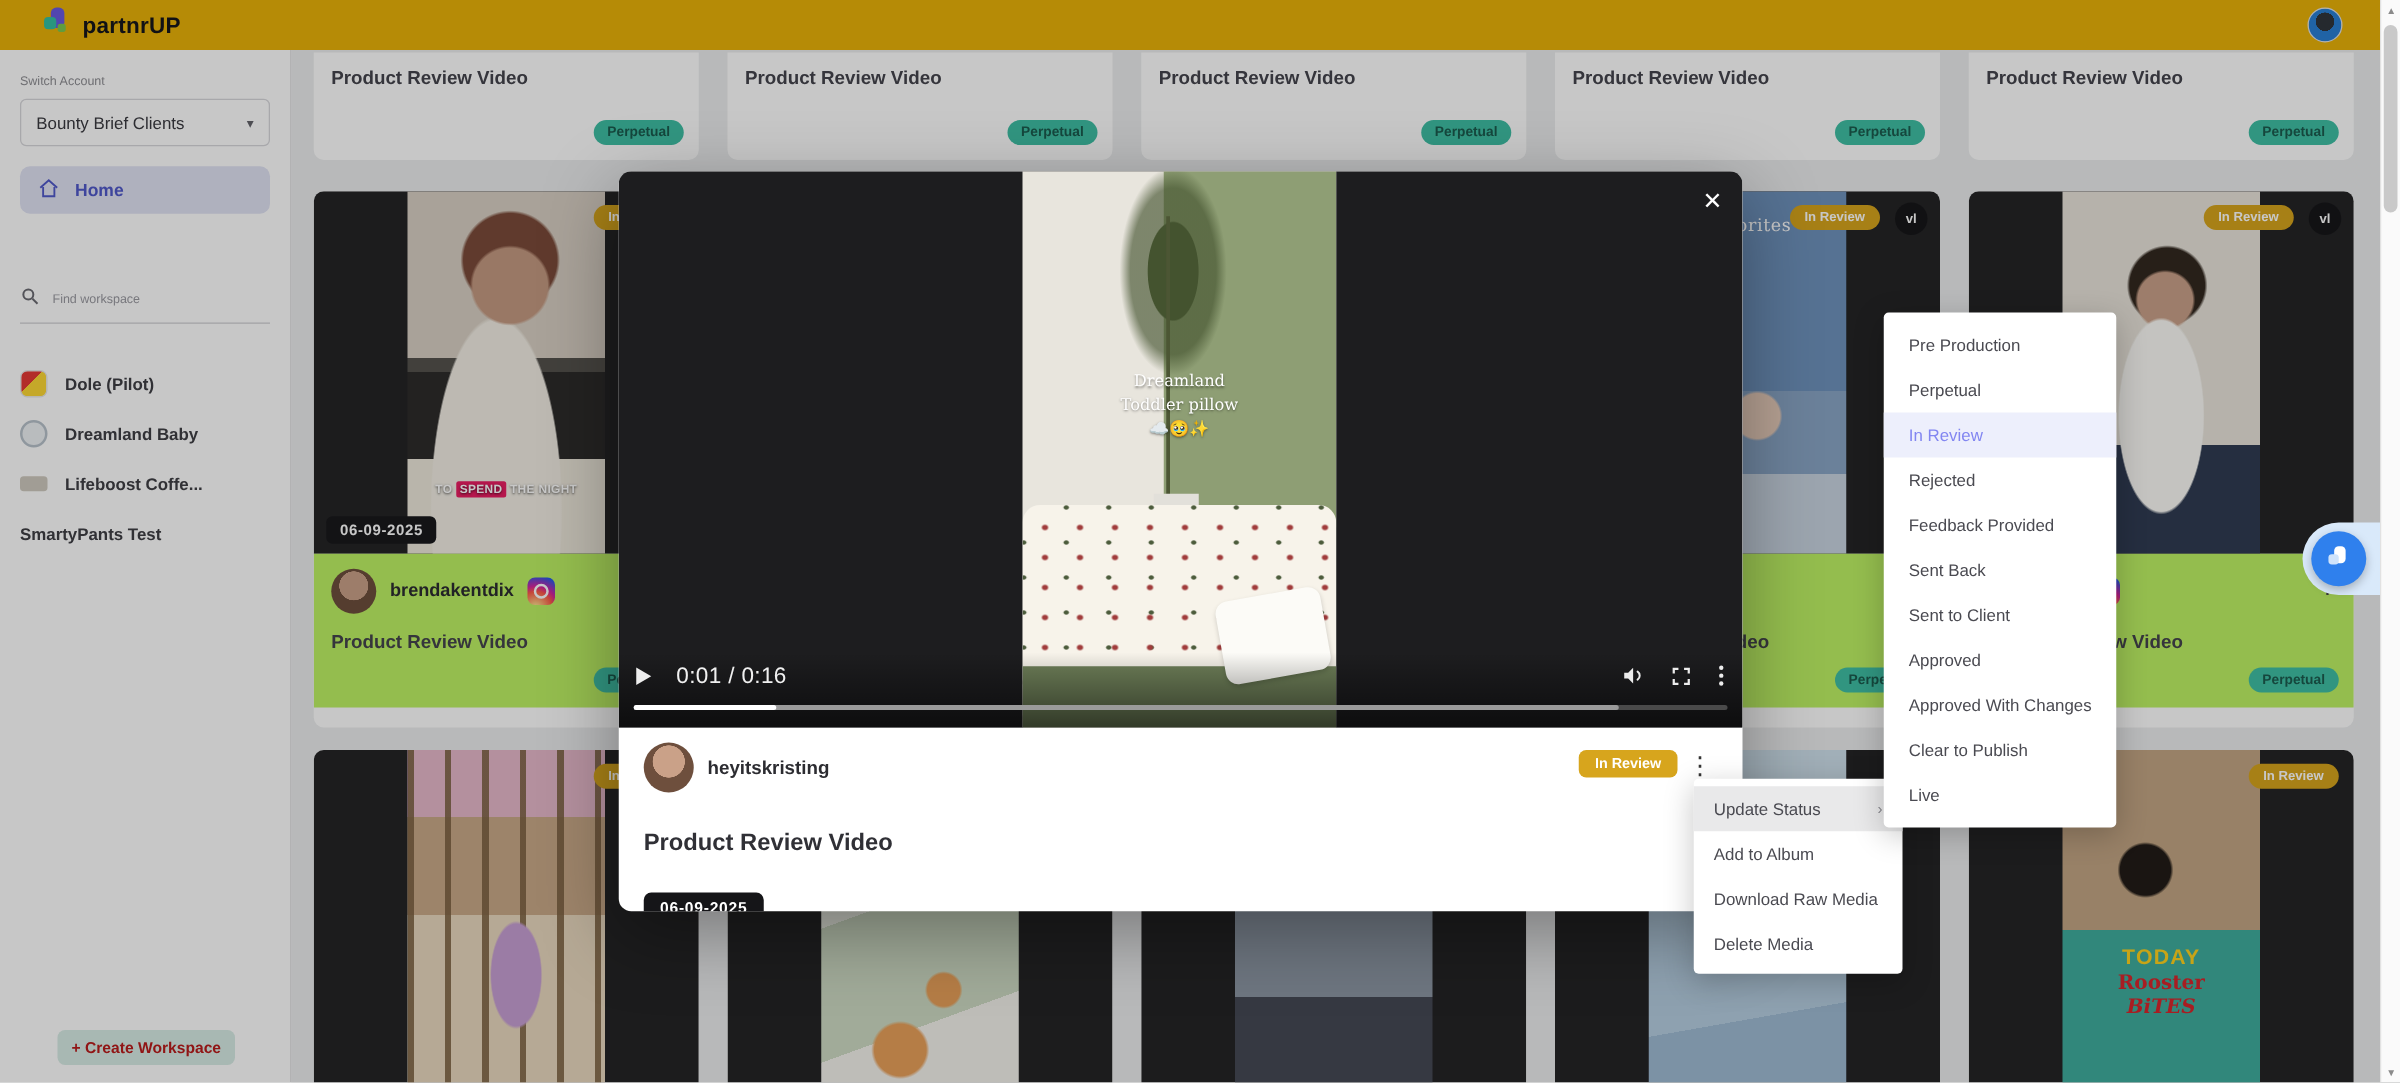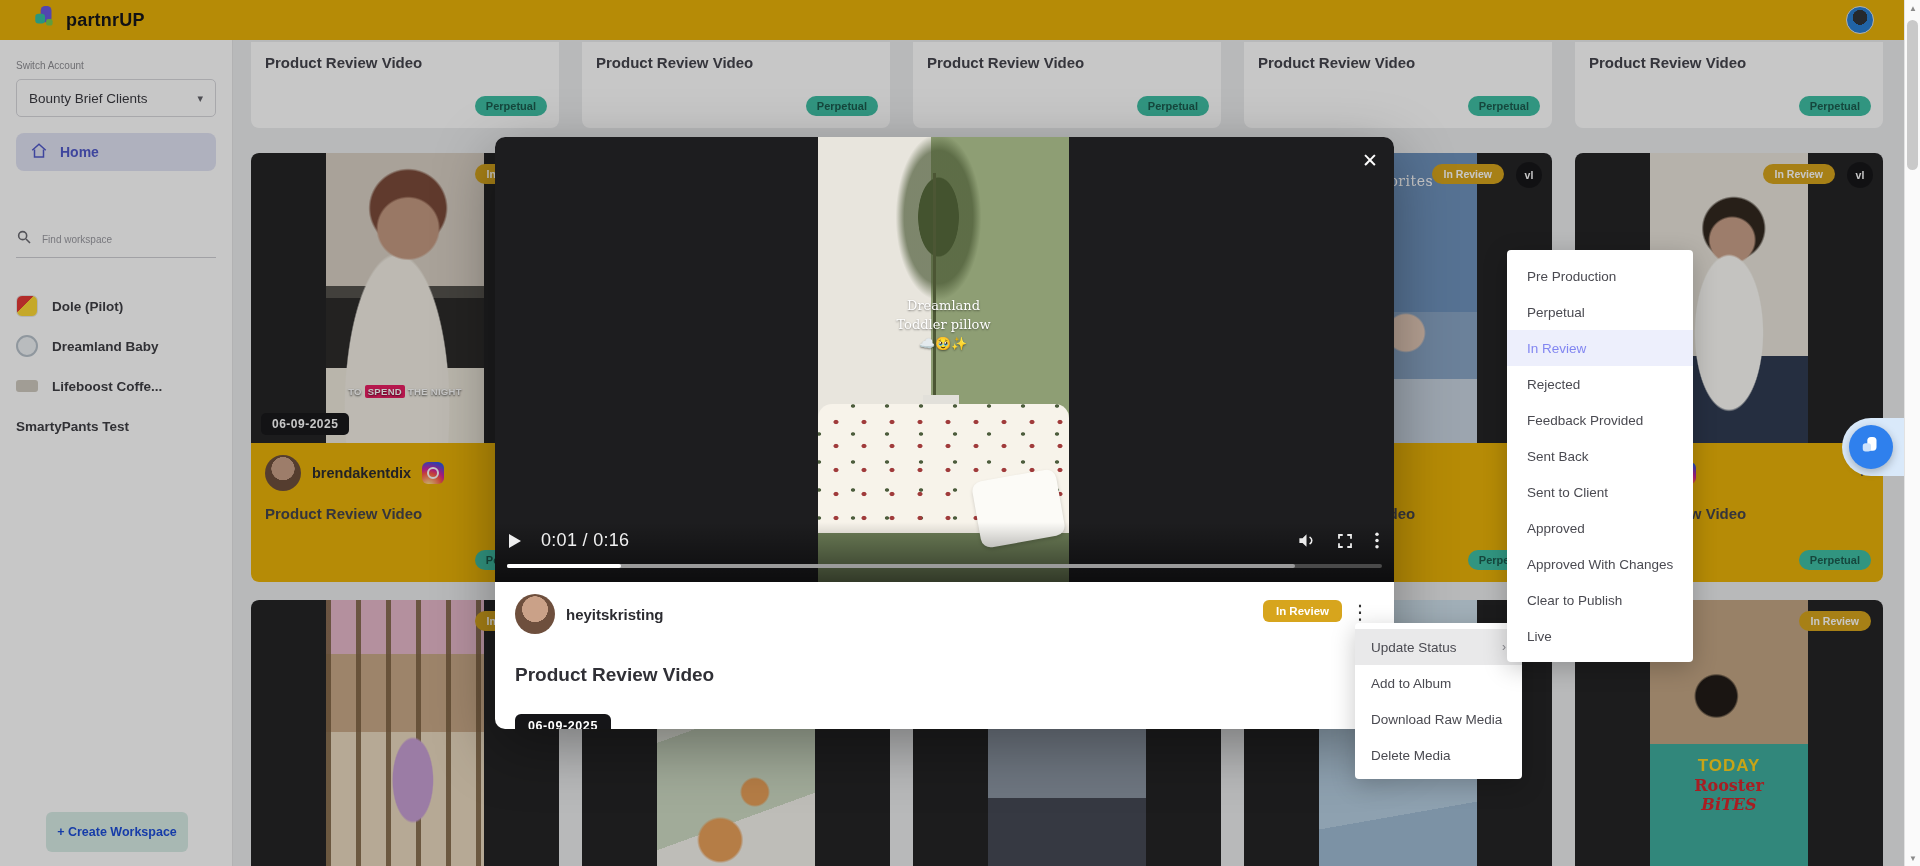--- a/index.html
+++ b/index.html
@@ -30,22 +30,22 @@
     border-bottom:1px solid #cfcfd4; padding-bottom:8px; }
   .search-row input { border:0; outline:0; font-size:10px; color:#45454b; width:150px; background:transparent; font-family:inherit;}
   .search-row input::placeholder { color:#9a9aa1; }
   .ws-list { margin-top:28px; }
   .ws-item { display:flex; align-items:center; gap:14px; height:40px; font-size:13.5px;
     font-weight:700; color:#3f3f45; cursor:pointer; }
   .ws-icon { width:22px; height:22px; border-radius:50%; flex:0 0 auto; }
   .ws-icon.dole { background:linear-gradient(135deg,#e53935 42%,#fdd835 42%); border:1px solid #e6e6e6; border-radius:6px;}
   .ws-icon.dreamland { background:#eef1f4; border:2px solid #b8c2cb; }
   .ws-icon.lifeboost { border-radius:3px; height:12px; background:#cfcabf; }
-  .create-ws { position:absolute; left:46px; bottom:14px; width:142px; height:40px;
-    background:#d8ece6; color:#1d4ed8; border:0; border-radius:6px; font-size:12.5px; font-weight:700;
+  .create-ws { position:absolute; left:46px; bottom:14px; width:142px; height:28px;
+    background:#d8ece6; color:#b91c1c; border:0; border-radius:6px; font-size:12.5px; font-weight:700;
     font-family:inherit; cursor:pointer; }
 
   
   .card { position:absolute; width:308px; background:#fff; border-radius:8px; overflow:hidden; z-index:1; }
   .c1{left:251px}.c2{left:582px}.c3{left:913px}.c4{left:1244px}.c5{left:1575px}
   .row1 { top:42px; height:86px; border-radius:0 0 8px 8px; }
   .row2 { top:153px; height:429px; }
   .row3 { top:600px; height:300px; }
   .card-title { font-size:15px; font-weight:700; color:#45454d; }
   .row1 .card-title { position:absolute; top:12px; left:14px; }
@@ -55,21 +55,21 @@
   .row3 .thumb { height:300px; }
   .vid { position:absolute; left:75px; top:0; width:158px; height:100%; }
   .badge-status { position:absolute; top:11px; background:#d7a51d; color:#fff; font-size:10.5px;
     font-weight:700; padding:4px 12px; border-radius:12px; white-space:nowrap; }
   .st-r { right:12px; } .st-r2 { right:48px; }
   .badge-vl { position:absolute; top:9px; right:10px; width:26px; height:26px; border-radius:50%;
     background:rgba(22,22,24,.88); color:#fff; font-size:10.5px; font-weight:700;
     display:flex; align-items:center; justify-content:center; }
   .badge-date { position:absolute; left:10px; bottom:8px; background:#19191c; color:#fff;
     font-size:12px; font-weight:700; padding:4px 11px; border-radius:5px; letter-spacing:.5px; }
-  .info { position:relative; height:139px; padding:12px 14px; background:#eab308; }
+  .info { position:relative; height:123px; padding:12px 14px; background:#bef264; }
   .user-row { display:flex; align-items:center; gap:11px; }
   .avatar { width:36px; height:36px; border-radius:50%;
     background:radial-gradient(circle at 50% 38%, #caa188 0 40%, #6e4f3d 41% 100%); }
   .username { font-size:14.5px; font-weight:700; color:#2c2c31; }
   .insta { position:relative; width:22px; height:22px; border-radius:6px;
     background:radial-gradient(circle at 30% 110%, #fdf497 0%, #fd5949 45%, #d6249f 60%, #285AEB 90%); }
   .insta::before { content:""; position:absolute; inset:5px; border:2px solid #fff; border-radius:50%; }
   .card-dots { position:absolute; right:12px; top:14px; color:#44444a; font-size:18px; cursor:pointer; }
   .info .card-title { position:absolute; left:14px; top:62px; }
 

